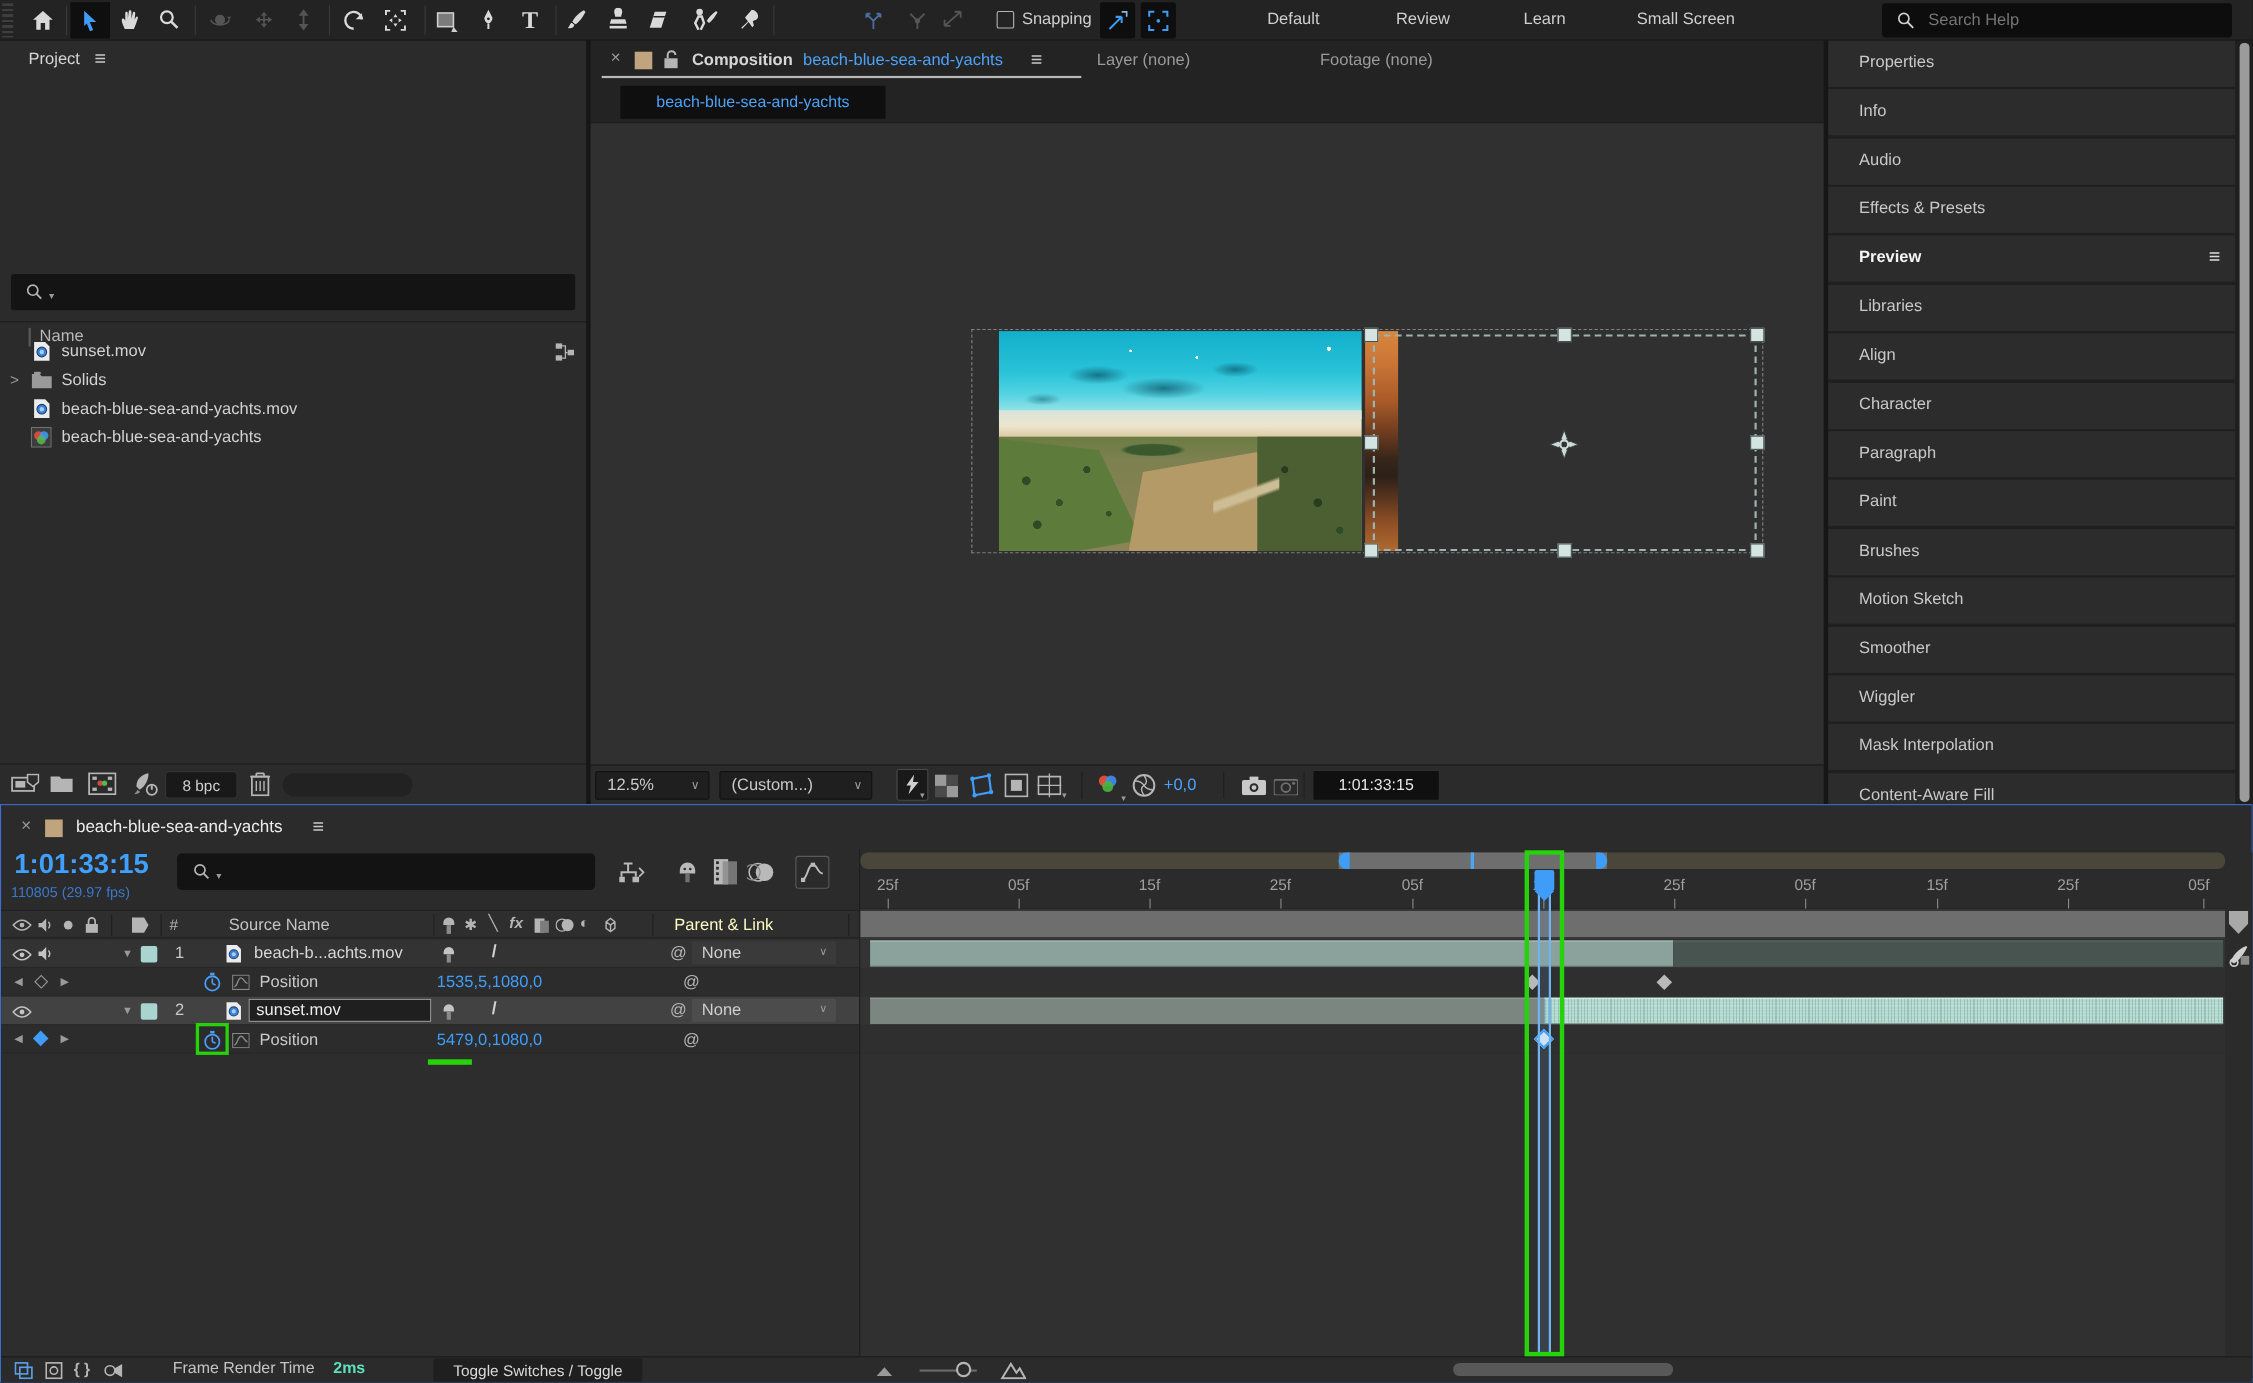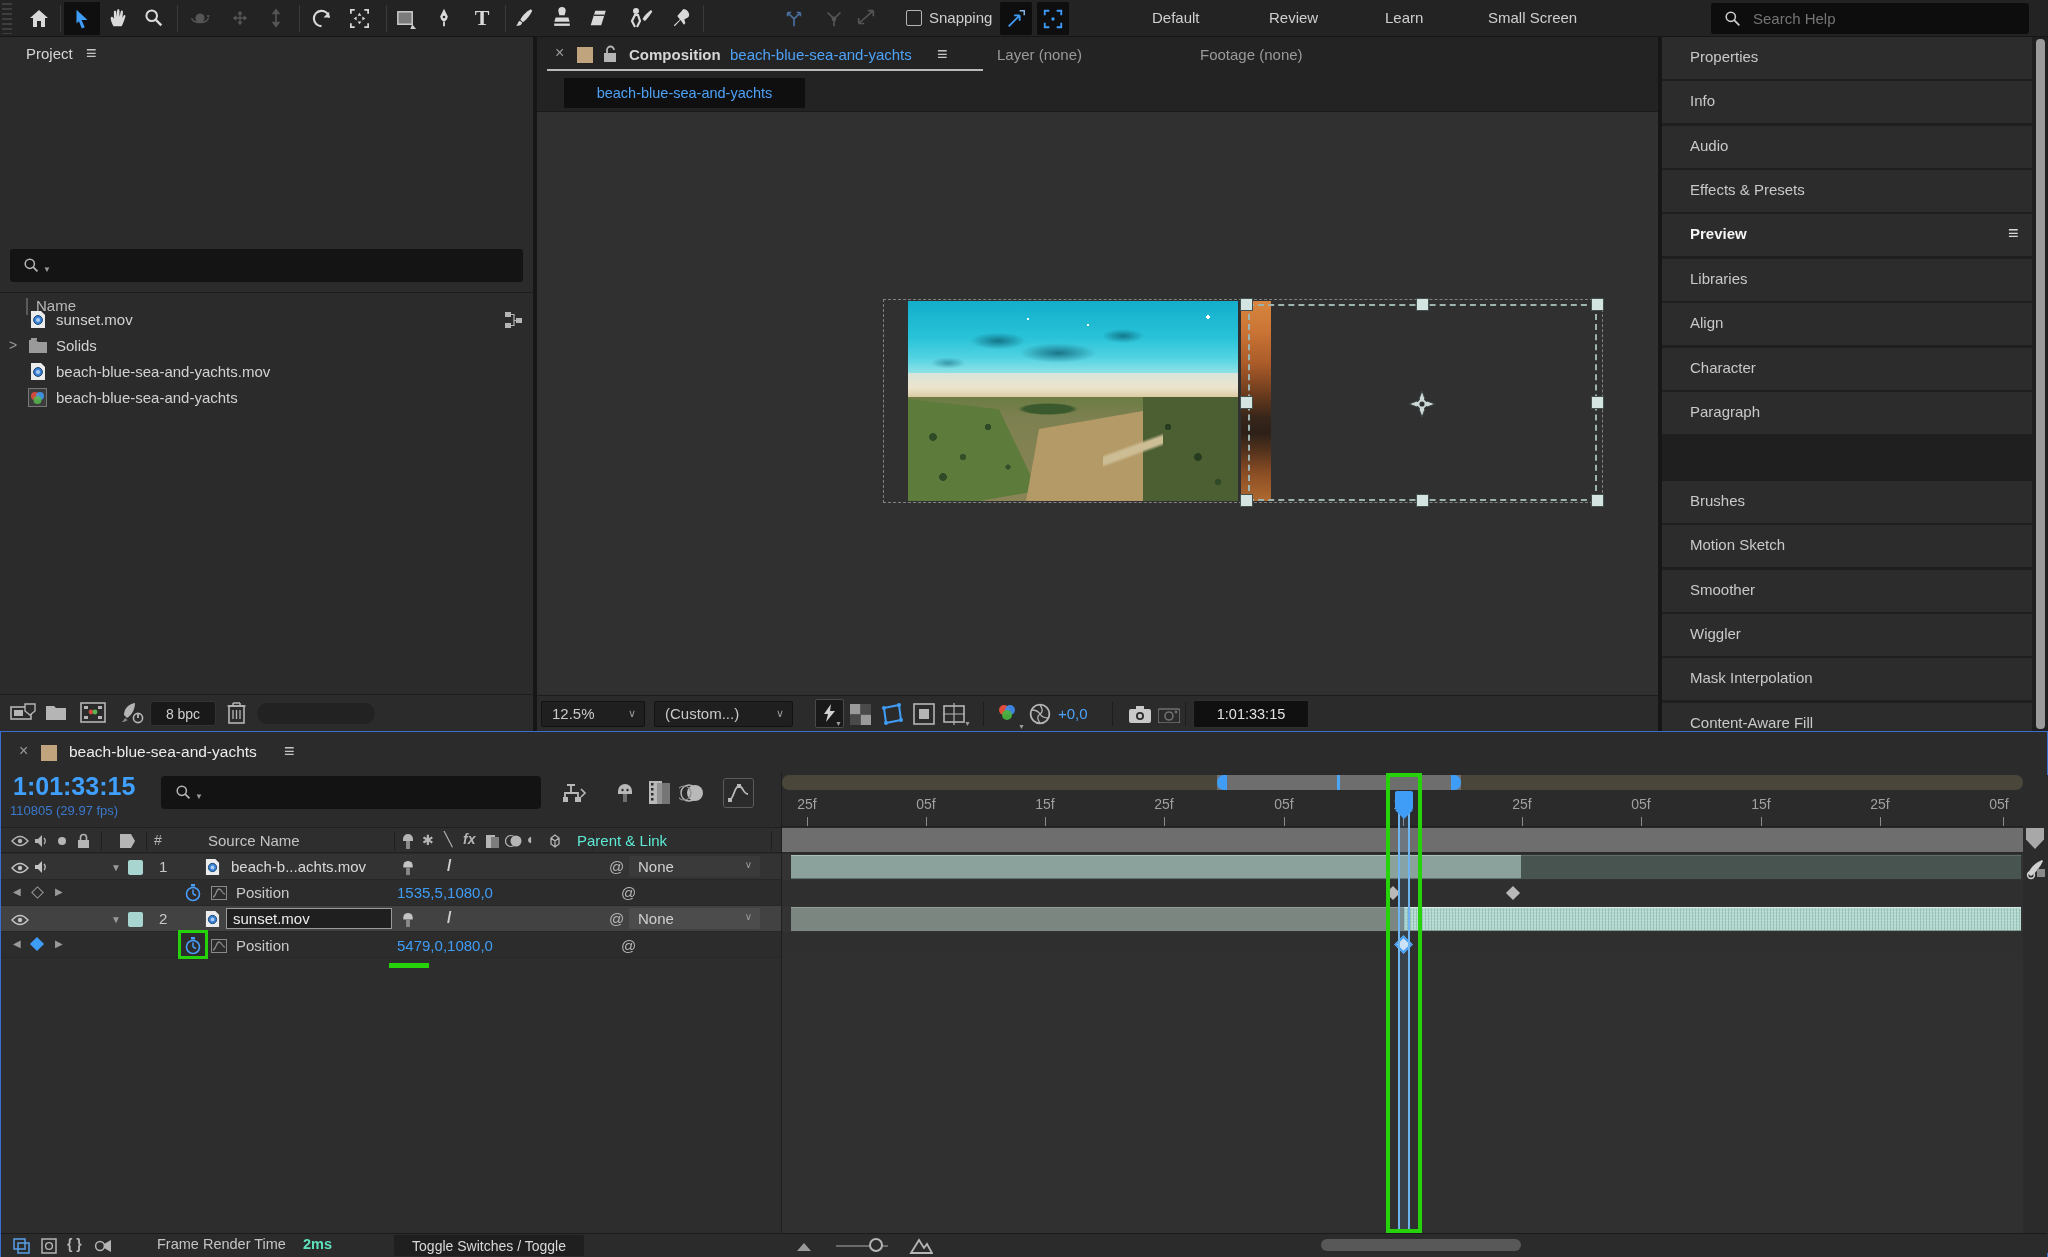--- a/index.html
+++ b/index.html
@@ -440,20 +440,23 @@
         <span>Libraries</span>
       </div>
     <div class="srow" style="top:266px;">
         <span>Align</span>
       </div>
     <div class="srow" style="top:311px;">
         <span>Character</span>
       </div>
     <div class="srow" style="top:355px;">
         <span>Paragraph</span>
+      </div>
+    <div class="srow" style="top:399px;">
+        <span>Paint</span>
       </div>
     <div class="srow" style="top:444px;padding-left:39px;">
         <span>Brushes</span>
       </div>
     <div class="srow" style="top:488px;">
         <span>Motion Sketch</span>
       </div>
     <div class="srow" style="top:533px;">
         <span>Smoother</span>
       </div>
@@ -553,21 +556,21 @@
         </svg>
       <svg class="abs" style="left:504px;top:6px;" width="17" height="14" viewBox="0 0 17 14">
           <circle cx="11" cy="7" r="5.5" fill="#b5b5b5"></circle>
           <circle cx="6" cy="7" r="5.5" fill="none" stroke="#b5b5b5" stroke-width="1.2"></circle>
         </svg>
       <span class="t" style="left:526px;top:3px;color:#b5b5b5;font-size:14px;">◐</span>
       <svg class="abs" style="left:546px;top:5px;" width="16" height="16" viewBox="0 0 16 16">
           <path d="M4 5 L8 2 L12 5 V11 L8 14 L4 11 Z M4 5 L8 8 L12 5 M8 8 V14" fill="none" stroke="#b5b5b5" stroke-width="1.3"></path>
         </svg>
       <div class="sep-v" style="left:592px;top:3px;height:20px;background:#202020;"></div>
-      <span class="t" style="left:576px;top:4px;color:#5eead4;">Parent &amp; Link</span>
+      <span class="t" style="left:612px;top:4px;color:#fef9c3;">Parent &amp; Link</span>
       <div class="sep-v" style="left:770px;top:3px;height:20px;background:#202020;"></div>
     </div>
 
     <div class="abs" style="left:781px;top:43px;width:1241px;height:15px;background:#4a463a;border-radius:7px;">
       <div class="abs" style="left:435px;top:0;width:244px;height:15px;background:#6e6e6e;"></div>
       <div class="abs" style="left:435px;top:0;width:10px;height:15px;background:#3f9df8;border-radius:7px 0 0 7px;"></div>
       <div class="abs" style="left:669px;top:0;width:10px;height:15px;background:#3f9df8;border-radius:0 7px 7px 0;"></div>
       <div class="abs" style="left:555px;top:0;width:3px;height:15px;background:#4aa7f8;"></div>
     </div>
 

